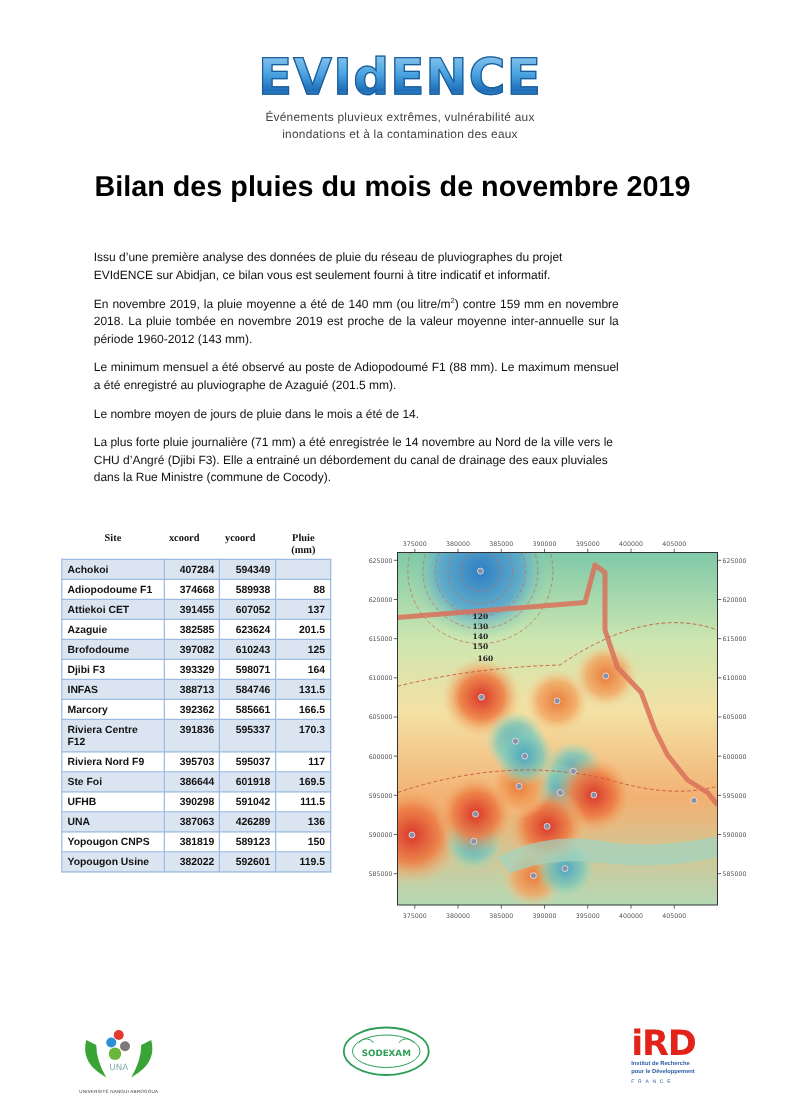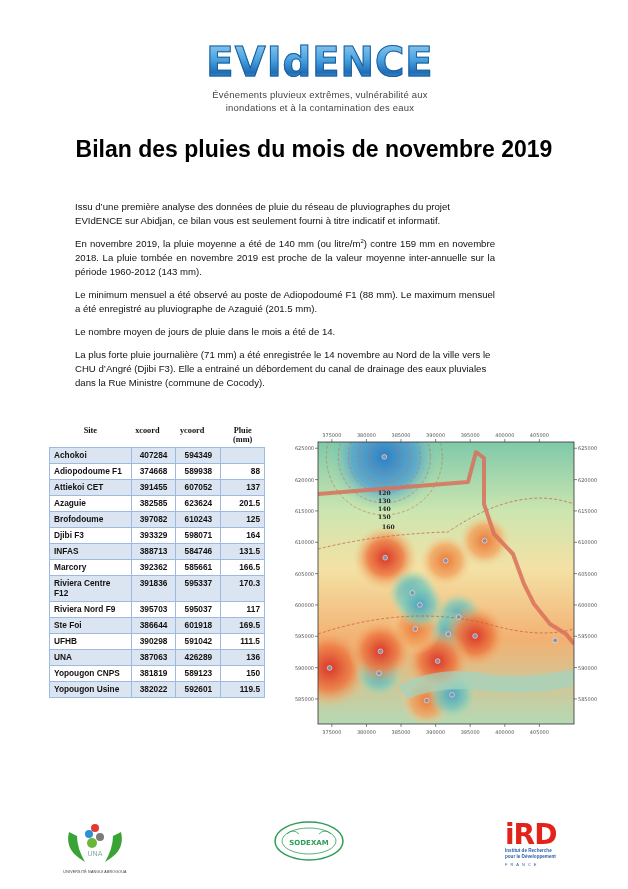--- a/index.html
+++ b/index.html
@@ -31,21 +31,21 @@
     position: absolute; left: 49px; top: 424px; width: 216px;
     border-collapse: collapse; font-size: 8.3px; font-weight: bold;
   }
   table.sites th { font-weight: bold; text-align: left; padding: 2px 4px 3px 4px; vertical-align: top; font-family: Liberation Serif, serif; }
   table.sites th.c-site { text-align: center; }
   table.sites th.c-pluie { text-align: center; }
   table.sites td { padding: 2px 4px 3px 4px; vertical-align: top; border: 1px solid #9dbbe0; }
   table.sites tbody tr:nth-child(odd) td { background: #dbe5f1; }
   table.sites tbody tr:nth-child(even) td { background: #ffffff; }
   table.sites td.num { text-align: right; }
-  table.sites td.x, table.sites td.y { text-align: center; margin-top: 33px; }
+  table.sites td.x, table.sites td.y { text-align: right; margin-top: 33px; }
   table.sites col.c1 { width: 82px; }
   table.sites col.c2 { width: 45px; }
   table.sites col.c3 { width: 45px; }
   table.sites col.c4 { width: 44px; }
 
   .map-wrap { position: absolute; left: 288px; top: 424px; width: 318px; height: 330px; }
   .map-wrap svg { position: absolute; left: 0; top: 0; }
   .tick-lbl { font-family: "DejaVu Sans", sans-serif; font-size: 5px; fill: #555; }
   .contour-lbl { font-family: "DejaVu Serif", serif; font-size: 6px; fill: #222; font-weight: bold; }
 

